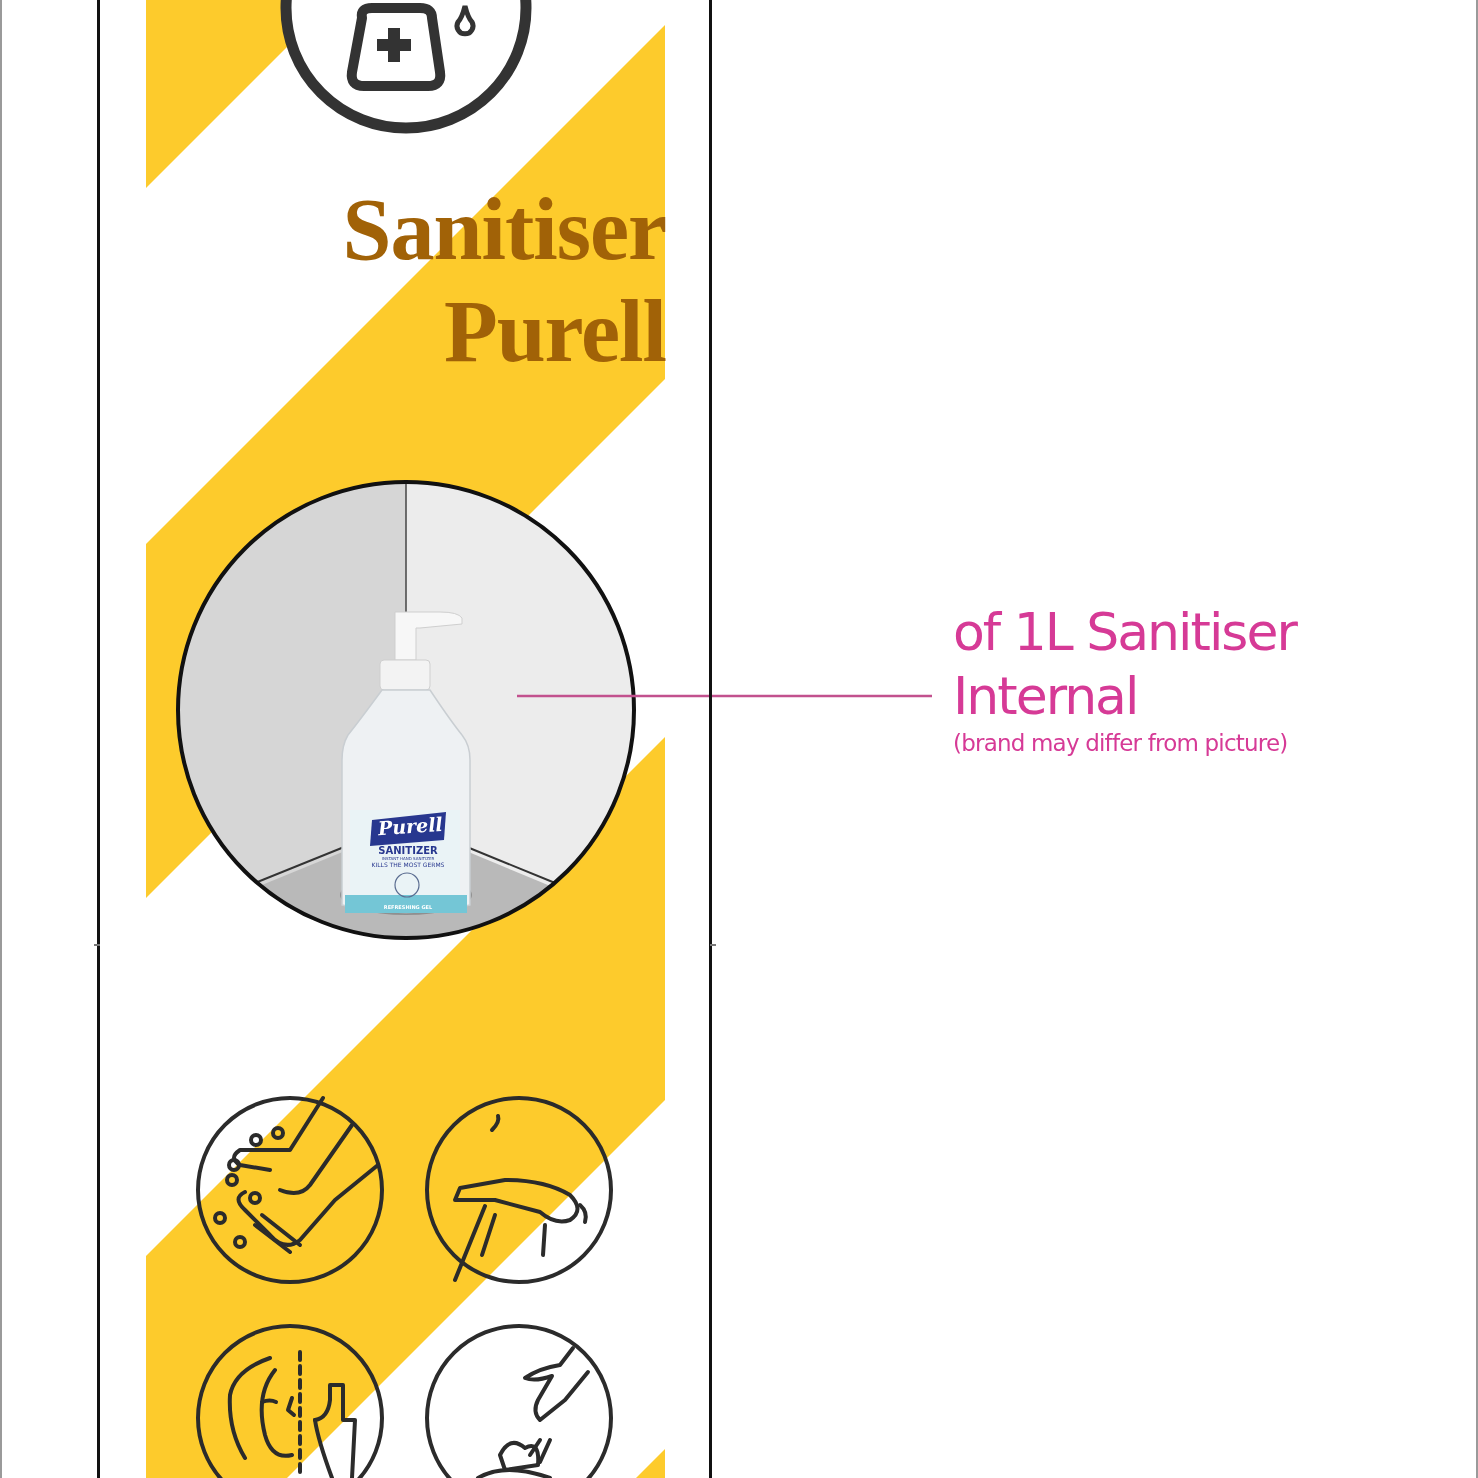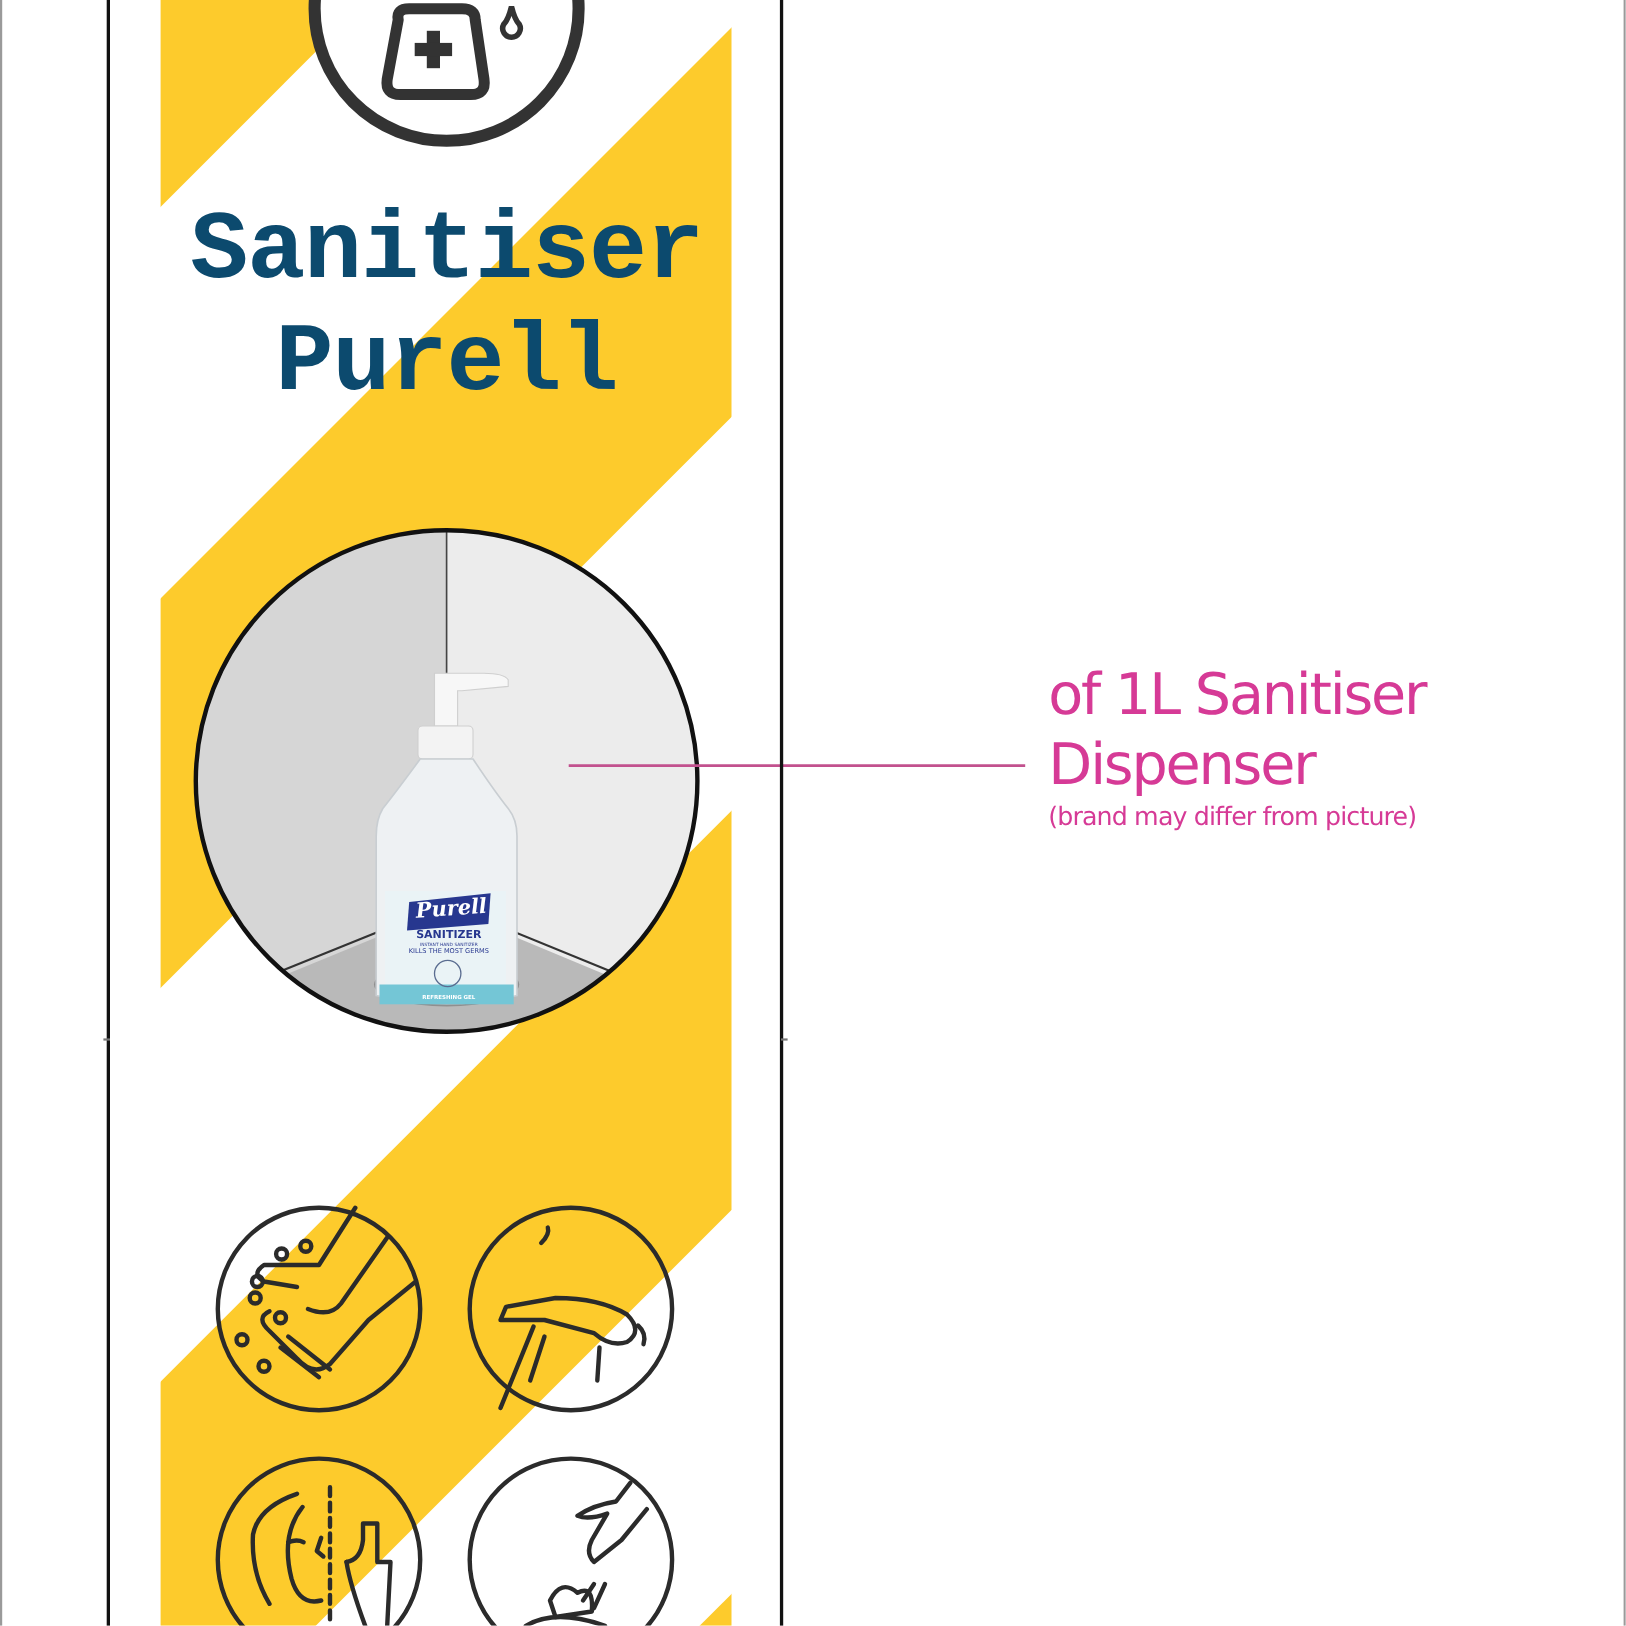--- a/index.html
+++ b/index.html
@@ -1,21 +1,21 @@
 <!DOCTYPE html>
 <html><head>
 <meta charset="utf-8">
 <style>
   html, body { margin:0; padding:0; }
   body { width:1478px; height:1478px; position:relative; overflow:hidden; background:#ffffff; font-family:"DejaVu Sans", sans-serif; }
   .edge { position:absolute; top:0; height:1478px; width:2px; background:#9a9a9a; }
   .panel-line { position:absolute; top:0; height:1478px; width:3px; background:#111; }
   .tick { position:absolute; width:6px; height:2px; background:#777; }
   svg.art { position:absolute; left:0; top:0; }
-  .title { position:absolute; left:146px; width:520px; text-align:center; color:#0c4a6e; font-family:Liberation Mono, monospace; font-weight:bold; letter-spacing:-1px; }
+  .title { position:absolute; left:146px; width:520px; text-align:right; color:#a16207; font-family:Liberation Serif, serif; font-weight:bold; letter-spacing:-1px; }
   .title.l1 { top:180px; font-size:88px; line-height:100px; }
   .title.l2 { top:282px; font-size:88px; line-height:100px; }
   .callout { position:absolute; left:953px; color:#d63a96; font-family:"DejaVu Sans", sans-serif; }
   .callout .big { font-size:52px; line-height:64px; letter-spacing:-2px; display:block; white-space:nowrap; }
   .callout .small { font-size:23px; line-height:30px; letter-spacing:-0.8px; display:block; white-space:nowrap; }
   .brand { position:absolute; font-family:"DejaVu Serif", serif; font-style:italic; font-weight:bold; color:#fff; }
   .lbl { position:absolute; font-family:"DejaVu Sans", sans-serif; text-align:center; white-space:nowrap; }
 </style>
 </head>
 <body>
@@ -128,15 +128,15 @@
 <div class="title l2">Purell</div>
 
 <div class="brand" style="left:378px; top:815px; font-size:19px; transform:rotate(-4deg);">Purell</div>
 <div class="lbl" style="left:368px; top:845px; width:80px; font-size:10px; font-weight:bold; color:#27378f;">SANITIZER</div>
 <div class="lbl" style="left:368px; top:856px; width:80px; font-size:4px; color:#27378f;">INSTANT HAND SANITIZER</div>
 <div class="lbl" style="left:362px; top:861px; width:92px; font-size:6px; color:#27378f;">KILLS THE MOST GERMS</div>
 <div class="lbl" style="left:362px; top:904px; width:92px; font-size:5px; color:#ffffff; font-weight:bold;">REFRESHING GEL</div>
 
 <div class="callout" style="top:600px;">
   <span class="big">of 1L Sanitiser</span>
-  <span class="big">Dispenser</span>
+  <span class="big">Internal</span>
   <span class="small">(brand may differ from picture)</span>
 </div>
 
 </body></html>

